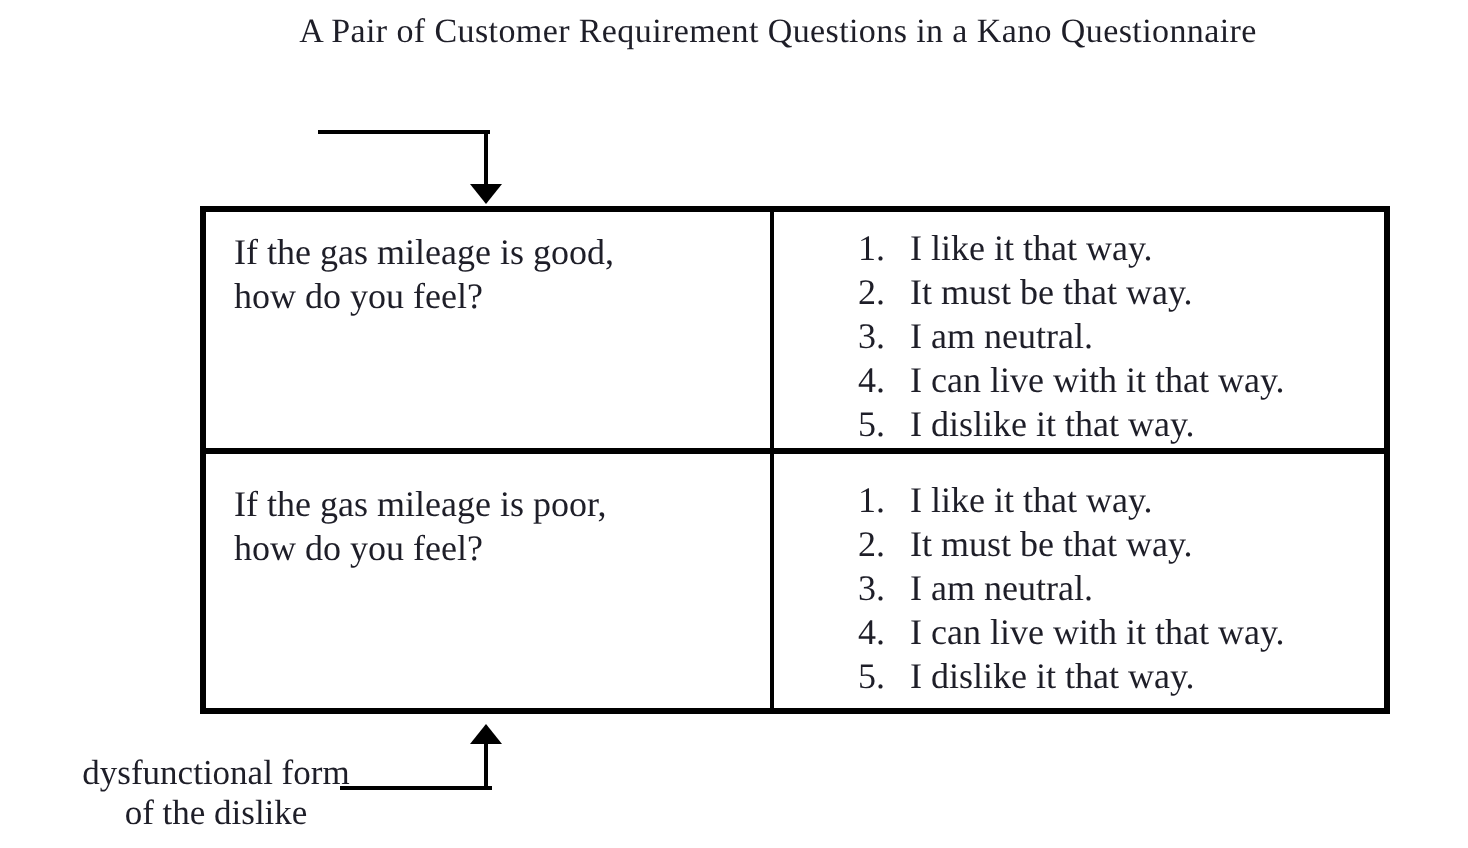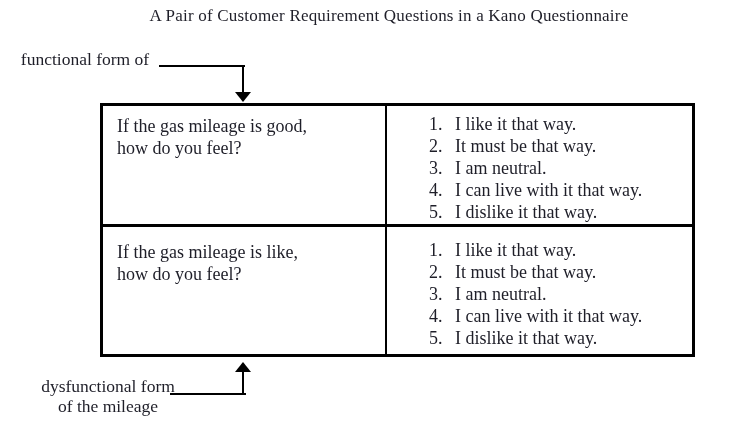--- a/index.html
+++ b/index.html
@@ -101,21 +101,20 @@
     flex: none;
     width: 26px;
   }
 </style>
 </head>
 <body>
 
 <div class="title">A Pair of Customer Requirement Questions in a Kano Questionnaire</div>
 
 <div class="callout" id="functional-label">
-  <div>functional form of</div>
 </div>
 <div class="hline" id="func-hline"></div>
 <div class="vline" id="func-vline"></div>
 <div class="arrowhead" id="func-arrowhead"></div>
 
 <div class="kano-table">
 
   <div class="cell cell-question row-top">If the gas mileage is good,
 how do you feel?</div>
 
@@ -135,21 +134,21 @@
     <div class="opt">
       <span class="opt-num">4.</span>
       <span>I can live with it that way.</span>
     </div>
     <div class="opt">
       <span class="opt-num">5.</span>
       <span>I dislike it that way.</span>
     </div>
   </div>
 
-  <div class="cell cell-question row-bottom">If the gas mileage is like,
+  <div class="cell cell-question row-bottom">If the gas mileage is poor,
 how do you feel?</div>
 
   <div class="cell cell-options row-bottom">
     <div class="opt">
       <span class="opt-num">1.</span>
       <span>I like it that way.</span>
     </div>
     <div class="opt">
       <span class="opt-num">2.</span>
       <span>It must be that way.</span>
@@ -168,14 +167,14 @@
     </div>
   </div>
 
 </div>
 
 <div class="arrowhead" id="dys-arrowhead"></div>
 <div class="vline" id="dys-vline"></div>
 <div class="hline" id="dys-hline"></div>
 <div class="callout" id="dysfunctional-label">
   <div>dysfunctional form</div>
-  <div>of the mileage</div>
+  <div>of the dislike</div>
 </div>
 
 </body></html>

